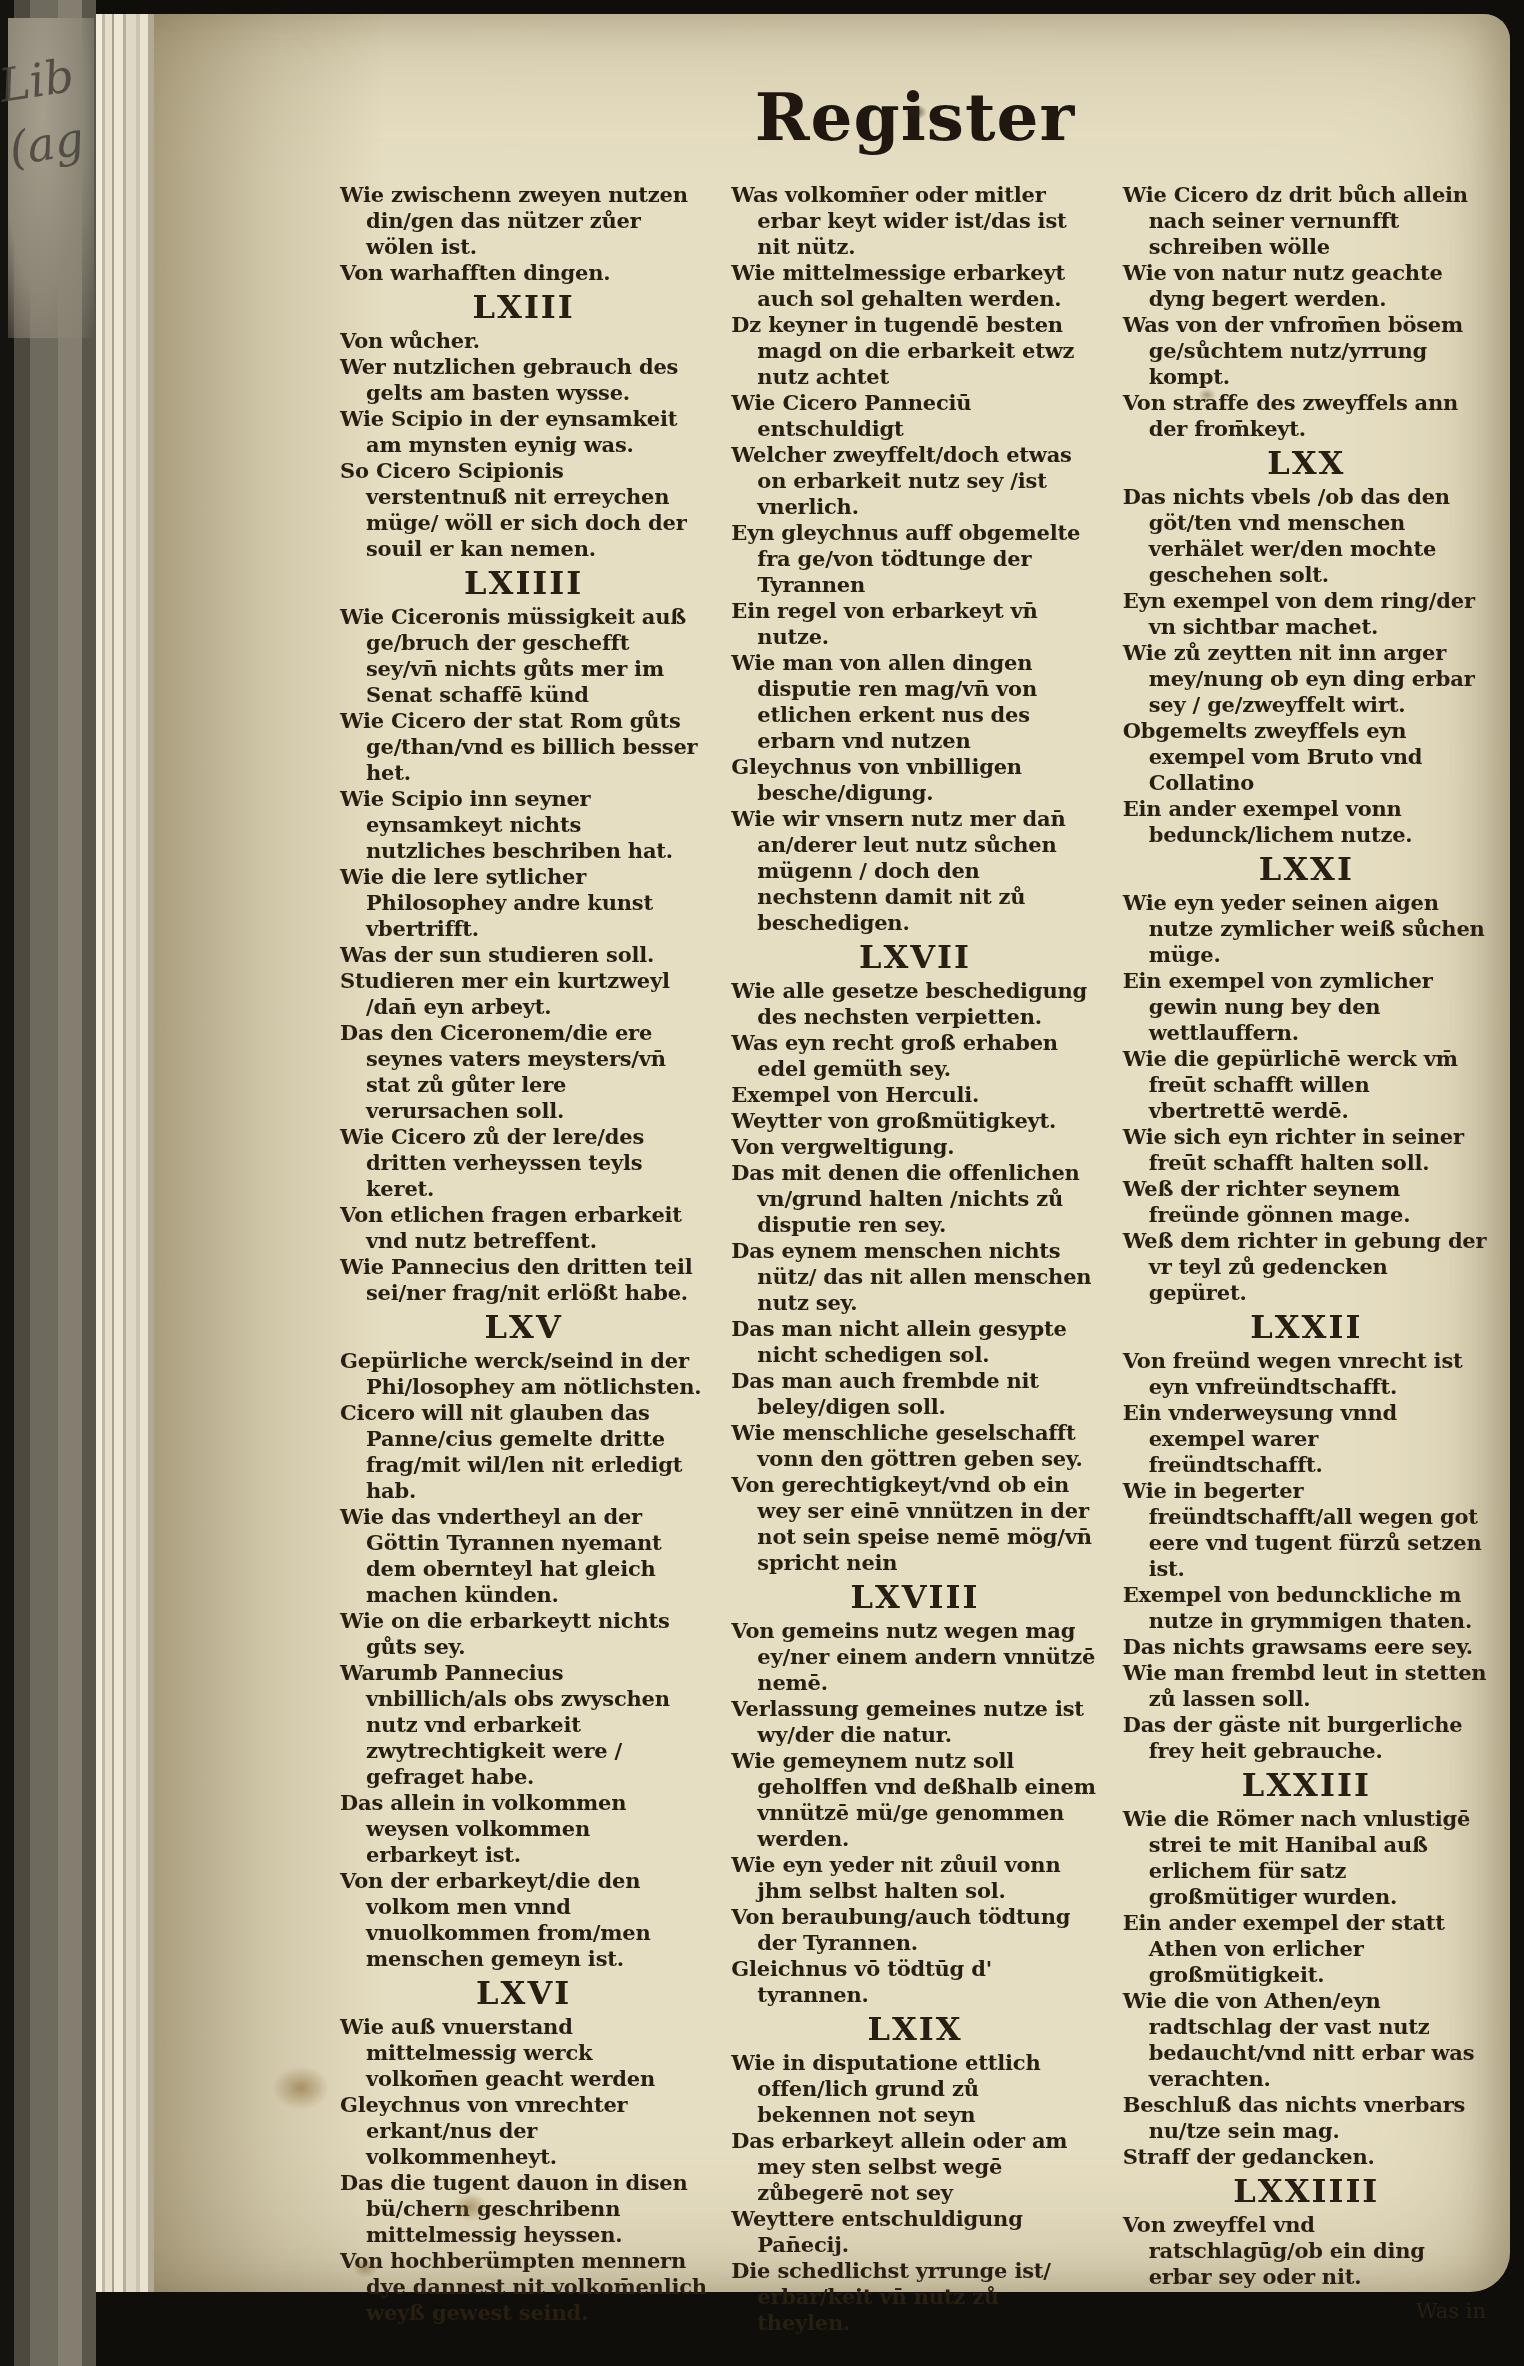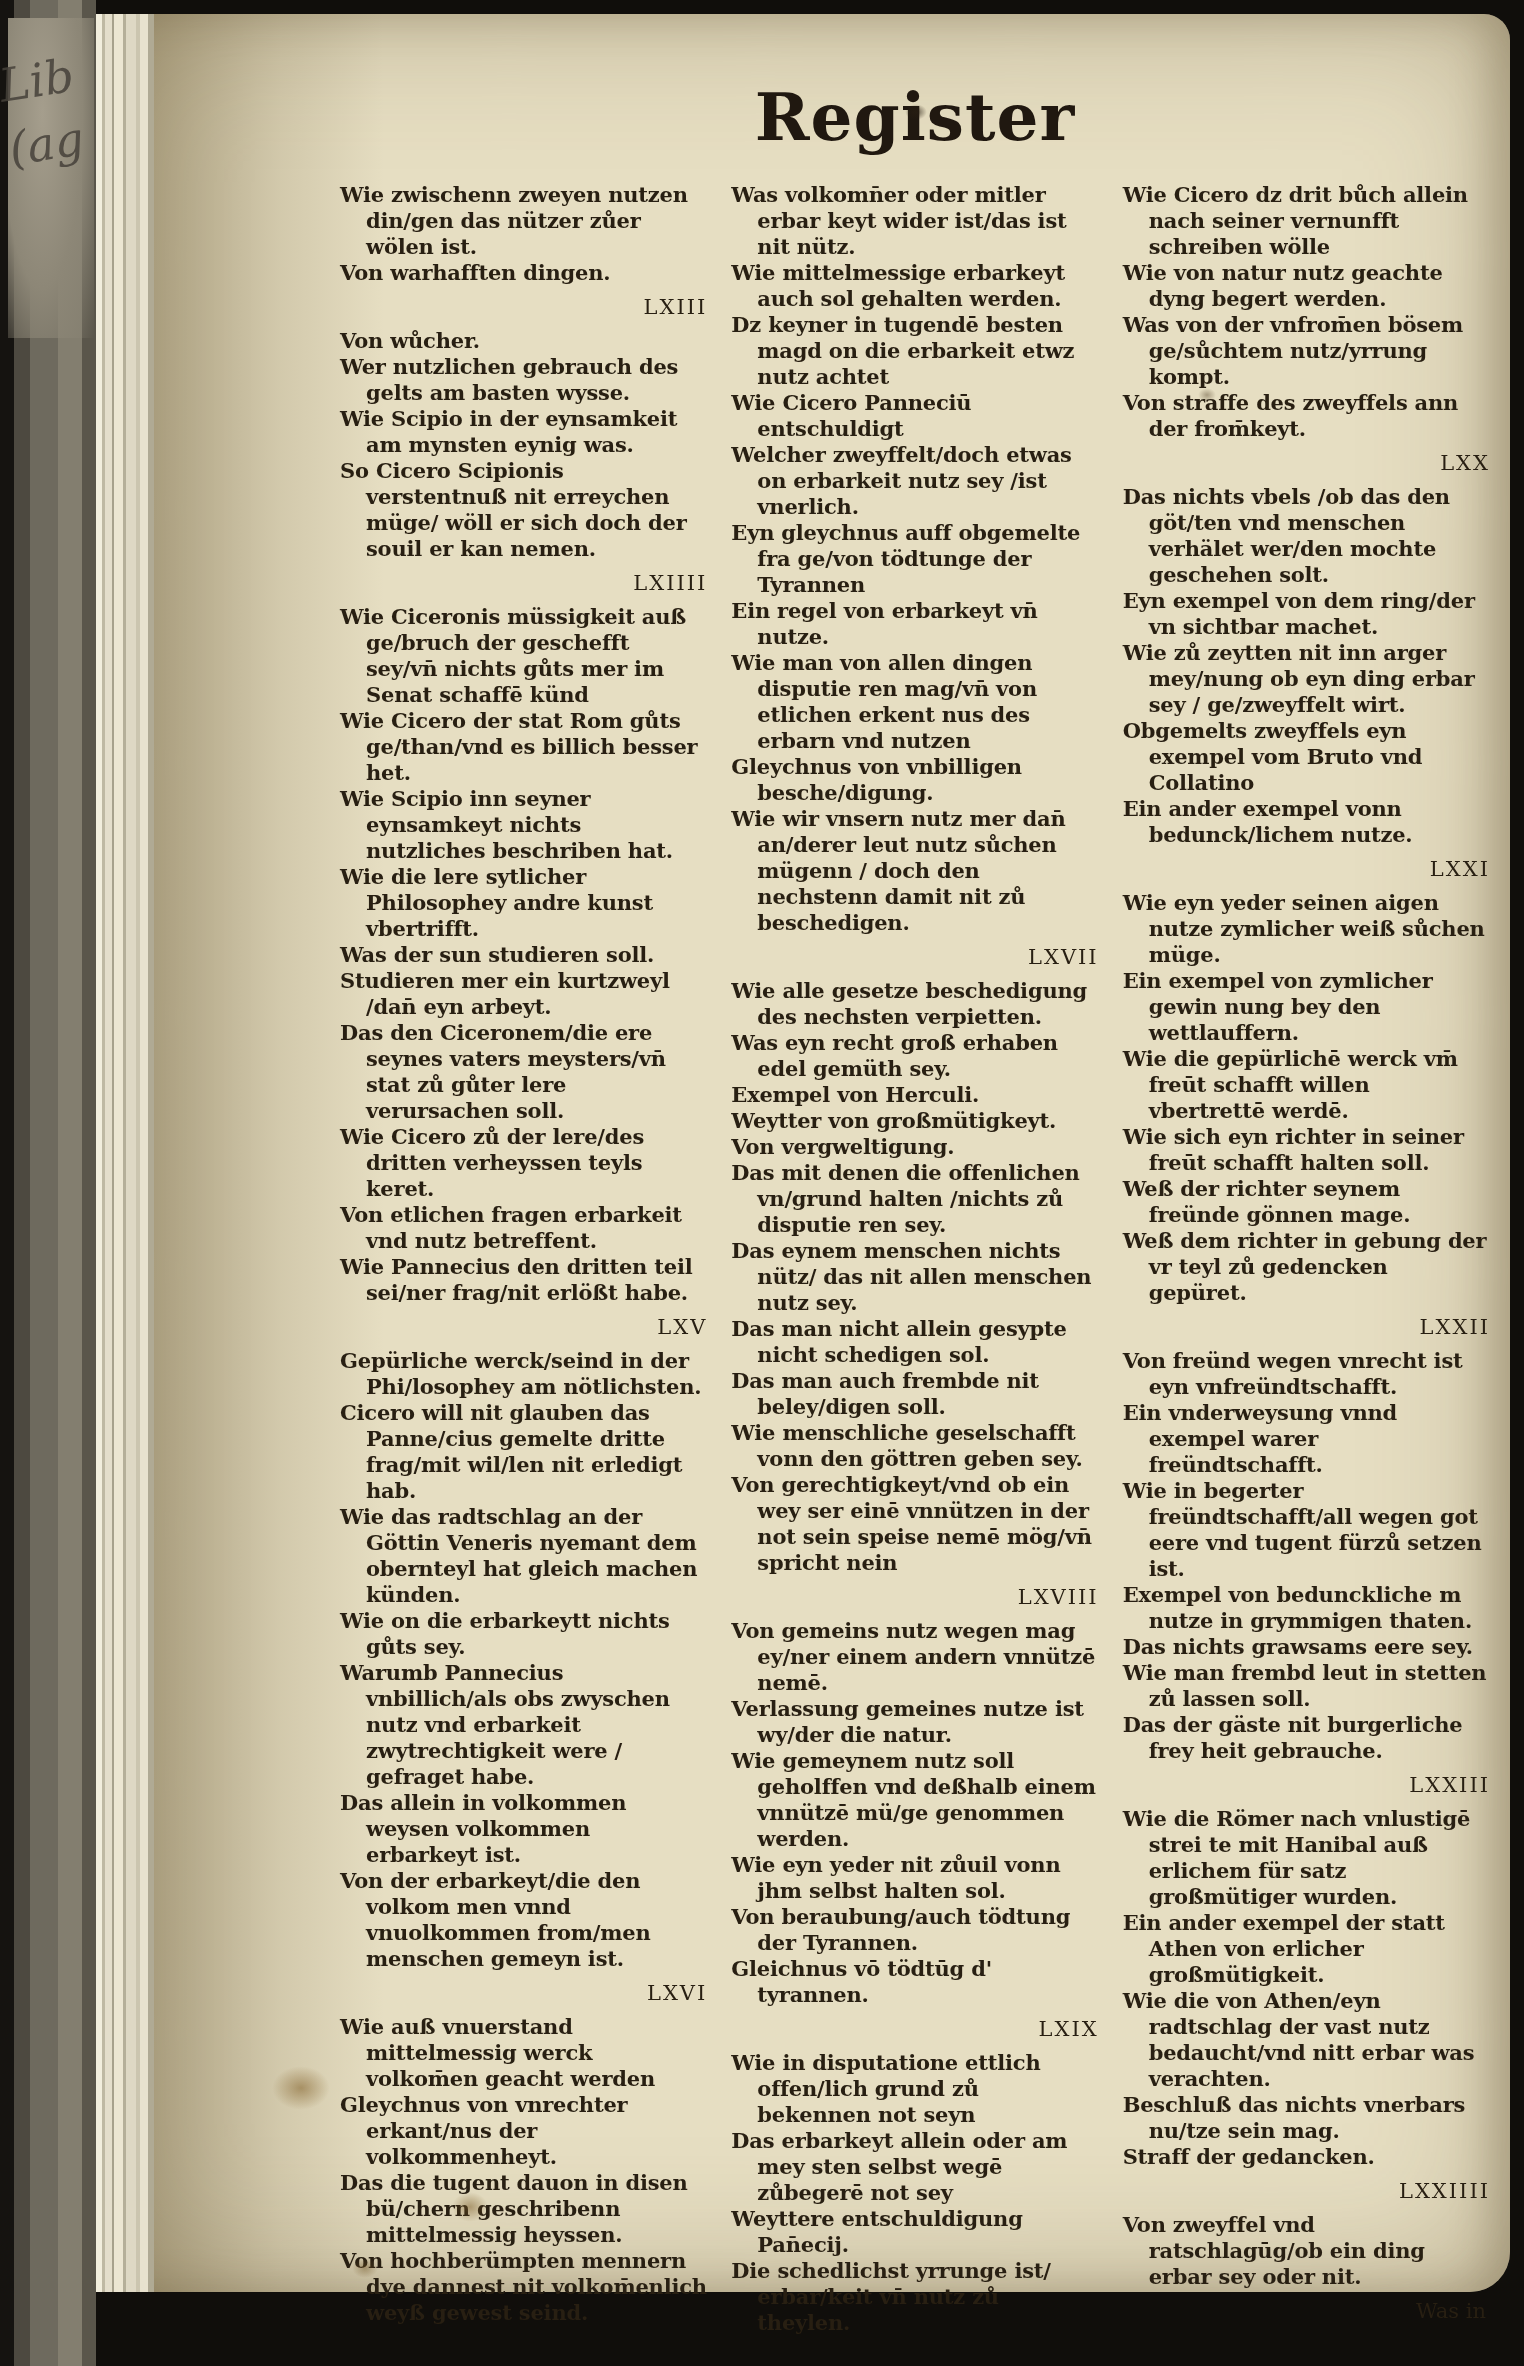--- a/index.html
+++ b/index.html
@@ -59,21 +59,21 @@
   }
   .cols{display:flex;gap:24px;align-items:flex-start;}
   .col{flex:1 1 0;min-width:0;}
   .col p{margin:0;}
   .col p.entry{
     font-size:21px;line-height:26px;font-weight:bold;
     padding-left:26px;text-indent:-26px;text-align:left;
     letter-spacing:-0.2px;
   }
   .col p.chapter{
-    text-align:right;font-size:21px;line-height:40px;font-weight:normal;
+    text-align:center;font-size:32px;line-height:40px;font-weight:bold;
     letter-spacing:2px;padding:1px 0;
   }
   .col p.catchword{
     text-align:right;font-size:21px;line-height:26px;font-weight:normal;
     margin-top:8px;padding-right:4px;
   }
   .blot{position:absolute;border-radius:50%;z-index:4;}
   .blot.b1{left:272px;top:2066px;width:58px;height:44px;
     background:radial-gradient(ellipse,rgba(128,94,38,.55),rgba(128,94,38,0) 70%);}
   .blot.b2{left:452px;top:2192px;width:36px;height:30px;
@@ -115,21 +115,21 @@
           <p class="entry">Wie die lere sytlicher Philosophey andre kunst vbertrifft.</p>
           <p class="entry">Was der sun studieren soll.</p>
           <p class="entry">Studieren mer ein kurtzweyl /dan̄ eyn arbeyt.</p>
           <p class="entry">Das den Ciceronem/die ere seynes vaters meysters/vn̄ stat zů gůter lere verursachen soll.</p>
           <p class="entry">Wie Cicero zů der lere/des dritten verheyssen teyls keret.</p>
           <p class="entry">Von etlichen fragen erbarkeit vnd nutz betreffent.</p>
           <p class="entry">Wie Pannecius den dritten teil sei/ner frag/nit erlößt habe.</p>
           <p class="chapter">LXV</p>
           <p class="entry">Gepürliche werck/seind in der Phi/losophey am nötlichsten.</p>
           <p class="entry">Cicero will nit glauben das Panne/cius gemelte dritte frag/mit wil/len nit erledigt hab.</p>
-          <p class="entry">Wie das radtschlag an der Göttin Veneris nyemant dem obernteyl hat gleich machen künden.</p>
+          <p class="entry">Wie das vndertheyl an der Göttin Tyrannen nyemant dem obernteyl hat gleich machen künden.</p>
           <p class="entry">Wie on die erbarkeytt nichts gůts sey.</p>
           <p class="entry">Warumb Pannecius vnbillich/als obs zwyschen nutz vnd erbarkeit zwytrechtigkeit were / gefraget habe.</p>
           <p class="entry">Das allein in volkommen weysen volkommen erbarkeyt ist.</p>
           <p class="entry">Von der erbarkeyt/die den volkom men vnnd vnuolkommen from/men menschen gemeyn ist.</p>
           <p class="chapter">LXVI</p>
           <p class="entry">Wie auß vnuerstand mittelmessig werck volkom̄en geacht werden</p>
           <p class="entry">Gleychnus von vnrechter erkant/nus der volkommenheyt.</p>
           <p class="entry">Das die tugent dauon in disen bü/chern geschribenn mittelmessig heyssen.</p>
           <p class="entry">Von hochberümpten mennern dye dannest nit volkom̄enlich weyß gewest seind.</p>
         </div>

